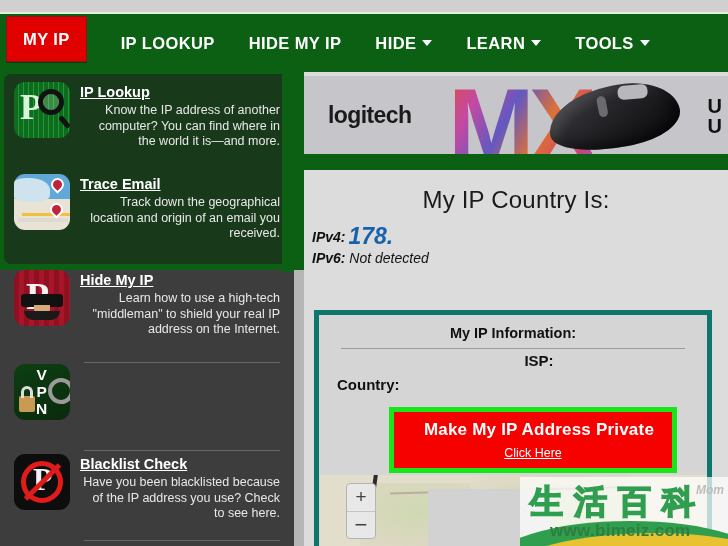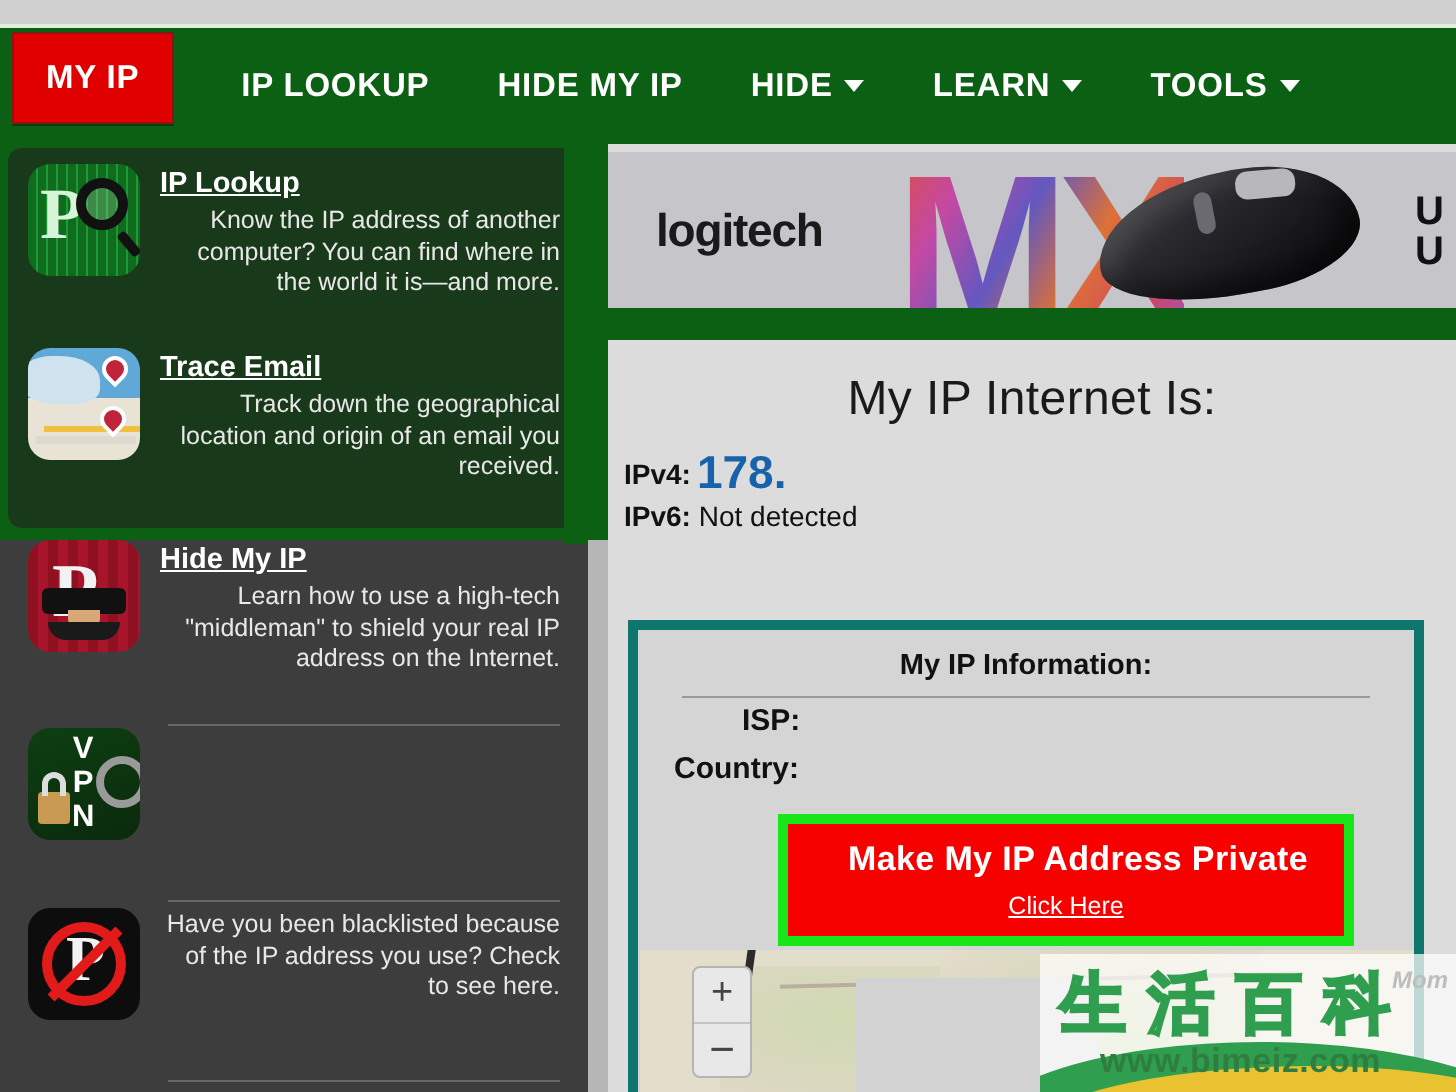--- a/index.html
+++ b/index.html
@@ -292,21 +292,21 @@
     background: #dcdcdc;
   }
 
   .ip-heading {
     text-align: center;
     font-size: 24px;
     color: #1a1a1a;
     padding-top: 16px;
     letter-spacing: 0.2px;
   }
-  .ip-rows { margin: 12px 12px 0 8px; }
+  .ip-rows { margin: 12px 12px 0 8px; font-style: italic; }
   .ip-row { font-size: 14px; color: #111; line-height: 21px; }
   .ip-label { font-weight: bold; }
   .ipv4-value {
     color: #1862ab; font-size: 23px; font-weight: bold;
     vertical-align: -2px; margin-left: 3px;
   }
   .ipv6-value { font-size: 14px; }
 
   .info-box {
     position: absolute; left: 10px; top: 140px;
@@ -320,21 +320,21 @@
     font-size: 14.5px; font-weight: bold; color: #111;
     padding-top: 10px;
   }
   .info-rule {
     margin: 7px 22px 0 22px; height: 1px; background: #9a9a9a;
   }
   .info-field {
     font-size: 15px; font-weight: bold; color: #111;
     line-height: 24px; padding-left: 18px;
   }
-  .info-field.isp { padding-left: 52px; }
+  .info-field.isp { padding-left: 52px; text-align: center; }
 
   .cta-outer {
     position: absolute; left: 70px; top: 92px;
     width: 288px; height: 66px;
     background: #19e619;
     padding: 5px;
   }
   .cta-inner {
     width: 100%; height: 100%;
     background: #f60000;
@@ -526,20 +526,21 @@
     </div>
     <div class="side-sep" style="top:378px;"></div>
 
     <div class="side-item" style="top:382px;">
       <div class="side-icon ic-black">
         <span class="p2">P</span>
           <span class="ban"></span>
           <span class="slash"></span>
       </div>
       <div class="side-text">
+        <span class="side-title">Blacklist Check</span>
         <div class="side-desc">Have you been blacklisted because of the IP address you use? Check to see here.</div>
       </div>
     </div>
     <div class="side-sep" style="top:468px;"></div>
   </div>
 
   <div class="main"></div>
   <div class="main-greenrail"></div>
   <div class="main-bottom-fill"></div>
 
@@ -551,21 +552,21 @@
         <span class="btn2"></span>
     </div>
     <div class="ad-right">
       <span>U</span><br>
       <span>U</span>
     </div>
   </div>
   <div class="greenline-1"></div>
 
   <div class="content-card">
-    <div class="ip-heading">My IP Internet Is:</div>
+    <div class="ip-heading">My IP Country Is:</div>
 
     <div class="ip-rows">
       <div class="ip-row">
         <span class="ip-label">IPv4:</span><span class="ipv4-value">178.</span>
       </div>
       <div class="ip-row">
         <span class="ip-label">IPv6:</span>
         <span class="ipv6-value">Not detected</span>
       </div>
     </div>

